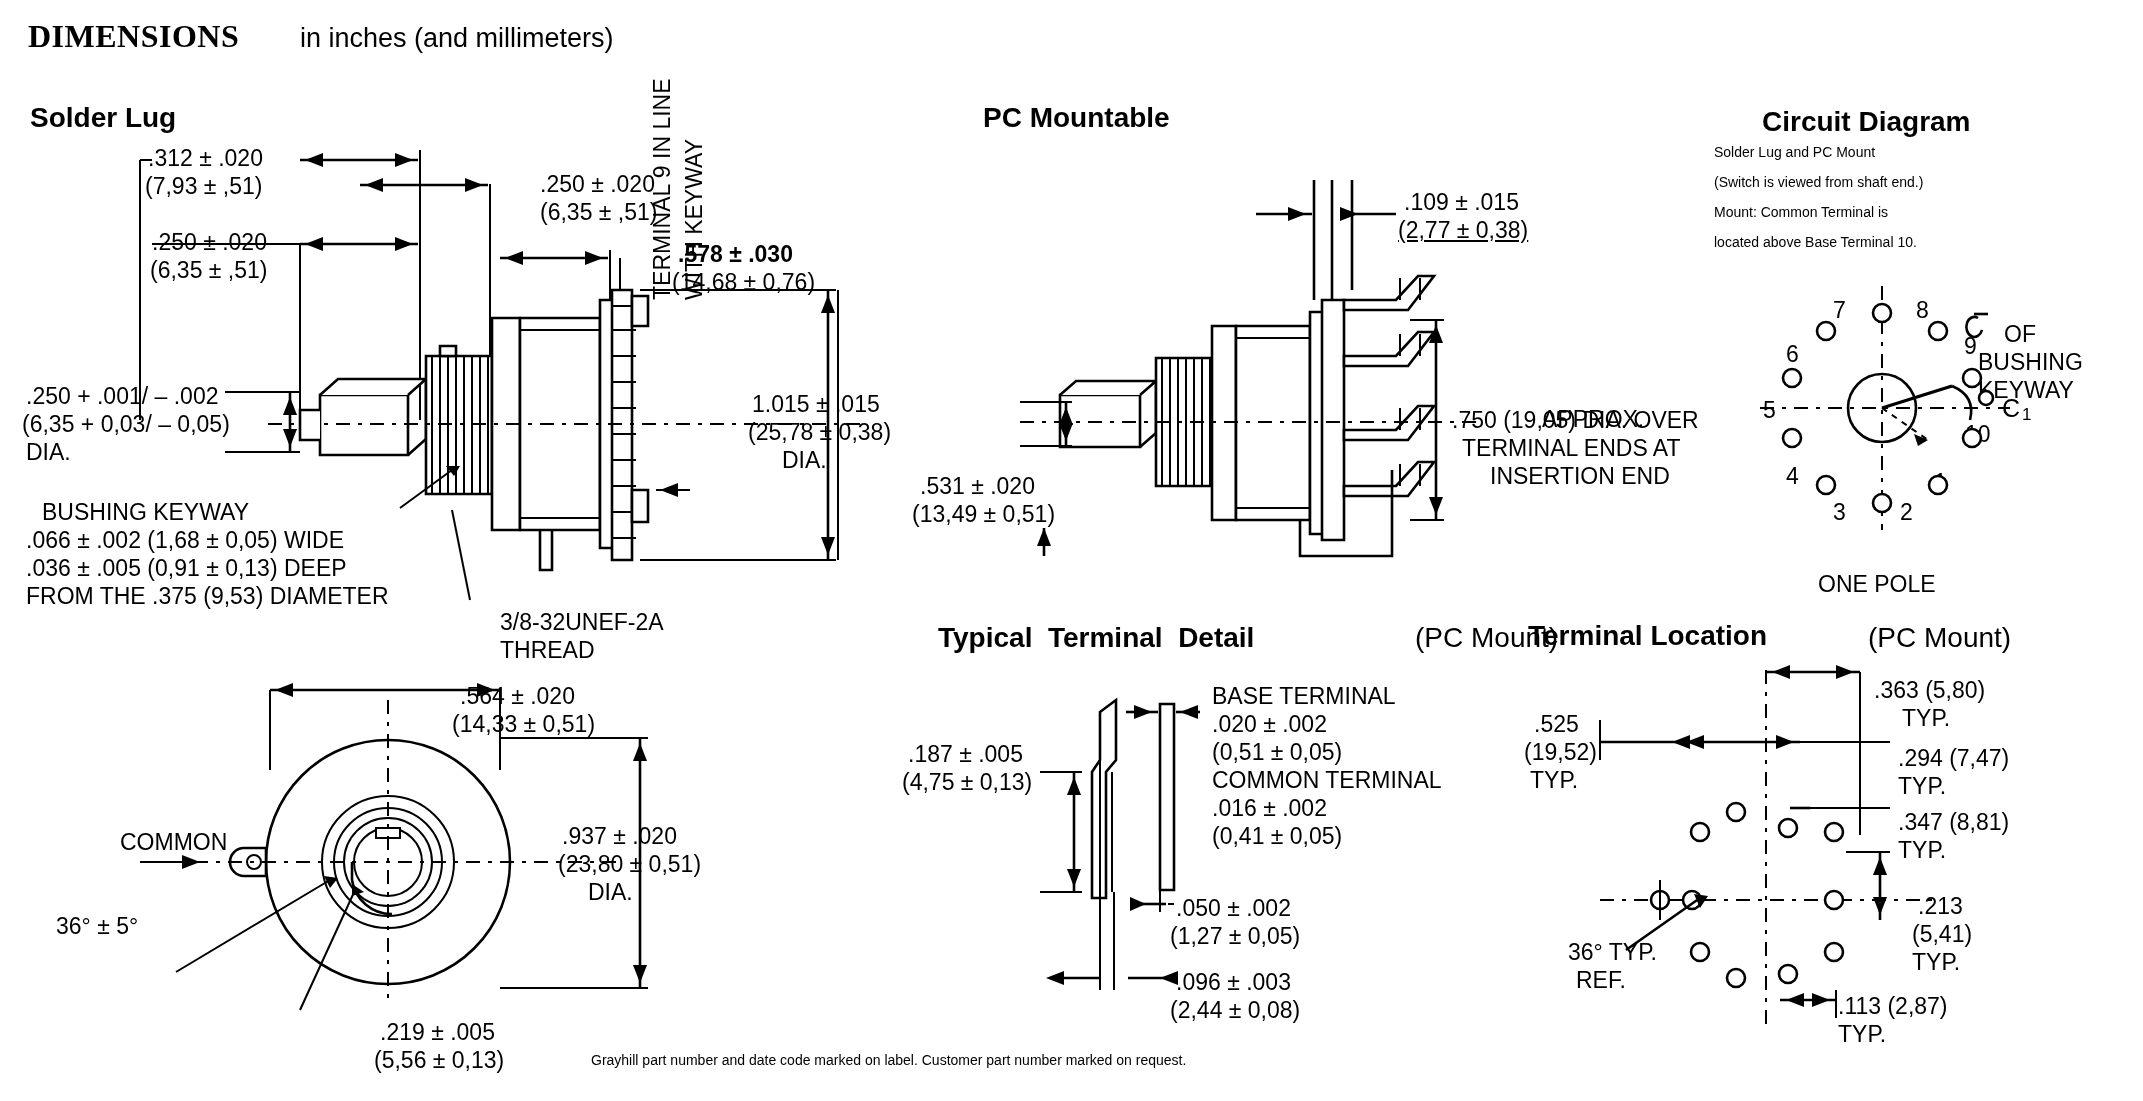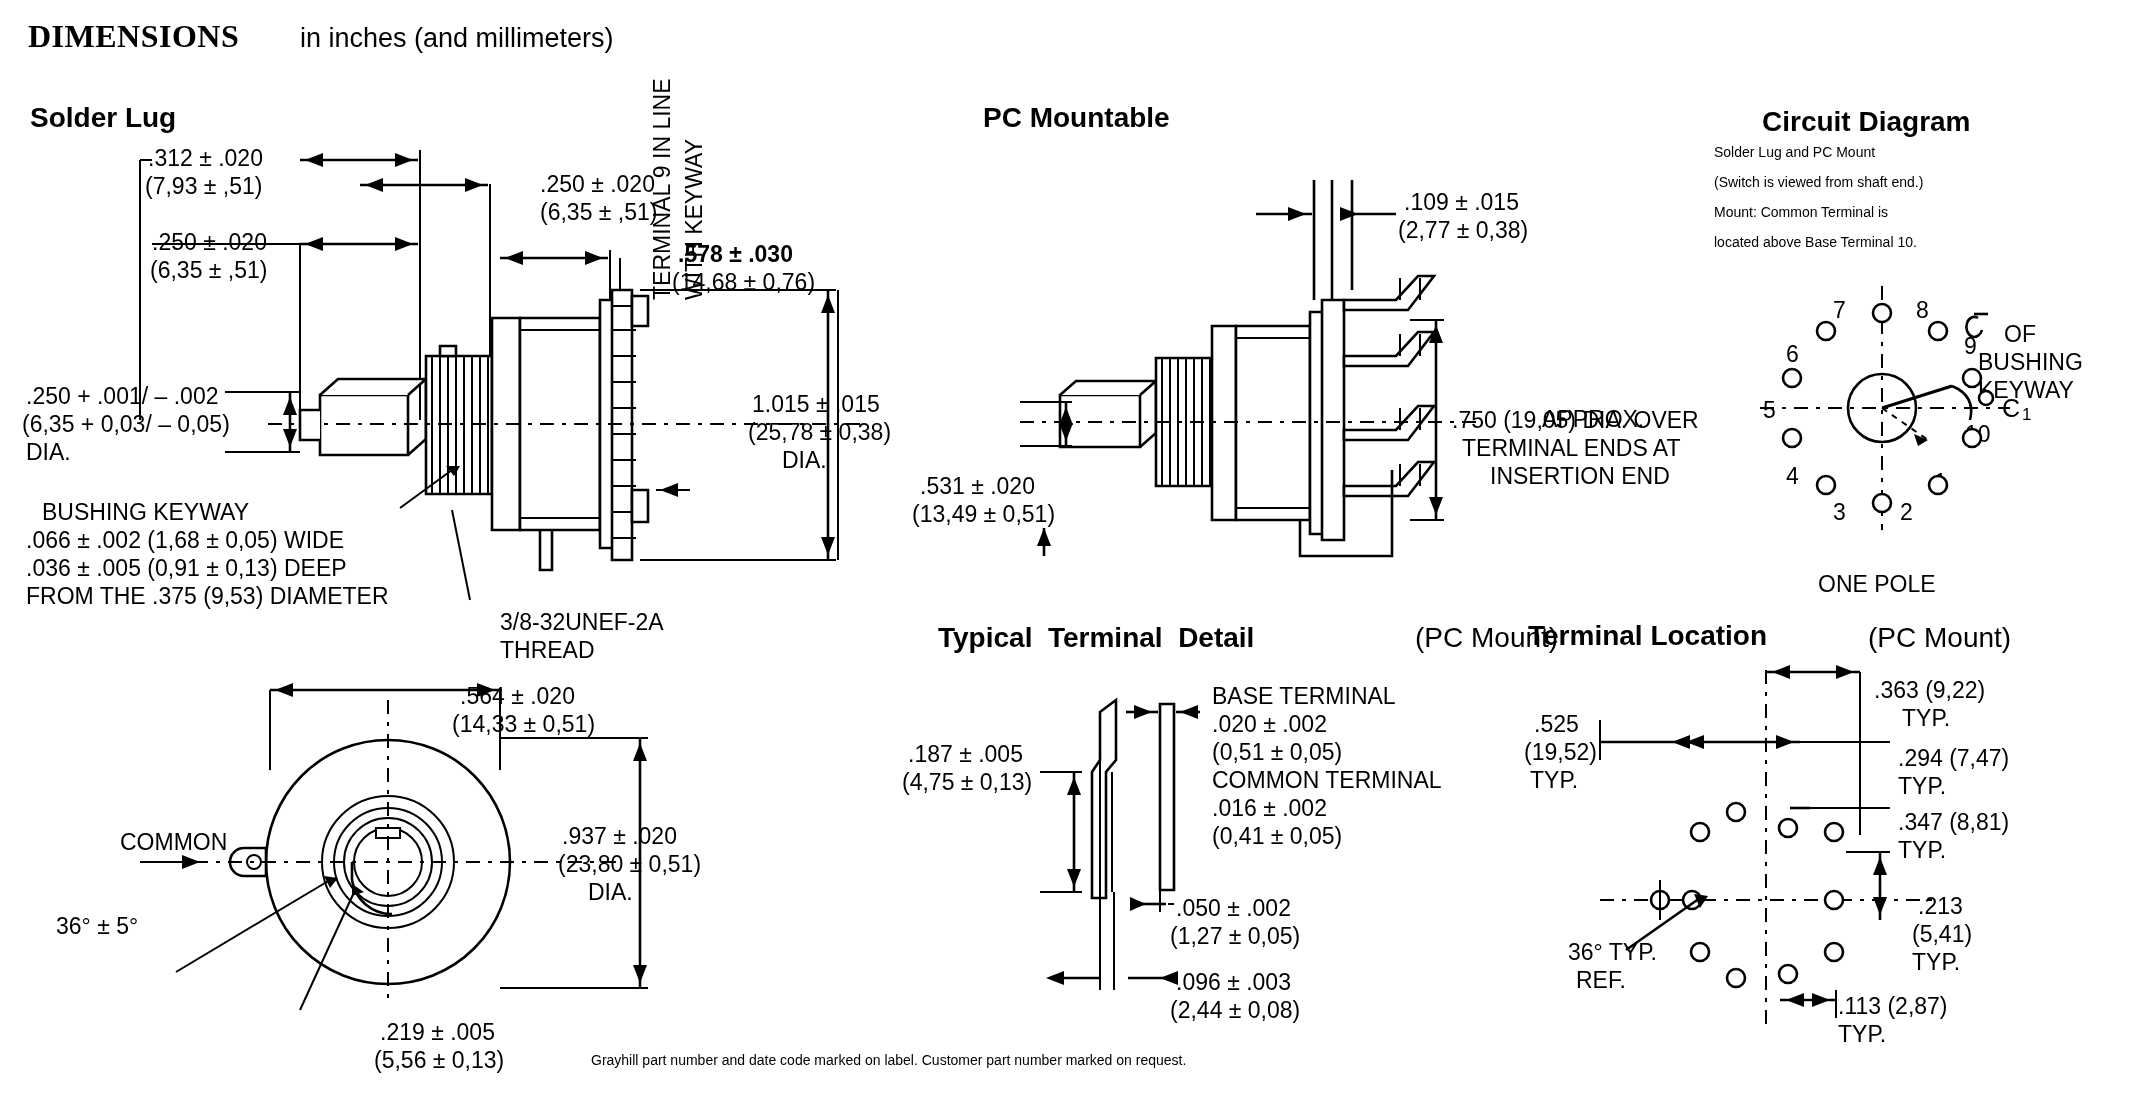--- a/index.html
+++ b/index.html
@@ -71,21 +71,21 @@
 <div class="abs t dim" style="left:452px;top:710px;">(14,33 ± 0,51)</div>
 <div class="abs t dim" style="left:562px;top:822px;">.937 ± .020</div>
 <div class="abs t dim" style="left:558px;top:850px;">(23,80 ± 0,51)</div>
 <div class="abs t dim" style="left:588px;top:878px;">DIA.</div>
 <div class="abs t dim" style="left:120px;top:828px;">COMMON</div>
 <div class="abs t dim" style="left:56px;top:912px;">36° ± 5°</div>
 <div class="abs t dim" style="left:380px;top:1018px;">.219 ± .005</div>
 <div class="abs t dim" style="left:374px;top:1046px;">(5,56 ± 0,13)</div>
 
 <div class="abs t dim" style="left:1404px;top:188px;">.109 ± .015</div>
-<div class="abs t dim" style="left:1398px;top:216px;">(2,77 ± 0,38)</div>
+<div class="abs t dim" style="left:1398px;top:216px;text-decoration:underline;">(2,77 ± 0,38)</div>
 <div class="abs t dim" style="left:920px;top:472px;">.531 ± .020</div>
 <div class="abs t dim" style="left:912px;top:500px;">(13,49 ± 0,51)</div>
 <div class="abs t dim" style="left:1542px;top:378px;margin-top:27px;">APPROX.</div>
 <div class="abs t dim" style="left:1452px;top:406px;">.750 (19,05) DIA. OVER</div>
 <div class="abs t dim" style="left:1462px;top:434px;">TERMINAL ENDS AT</div>
 <div class="abs t dim" style="left:1490px;top:462px;">INSERTION END</div>
 
 <div class="abs t note" style="left:1714px;top:144px;">Solder Lug and PC Mount</div>
 <div class="abs t note" style="left:1714px;top:174px;">(Switch is viewed from shaft end.)</div>
 <div class="abs t note" style="left:1714px;top:204px;">Mount: Common Terminal is</div>
@@ -115,21 +115,21 @@
 <div class="abs t dim" style="left:1212px;top:766px;">COMMON TERMINAL</div>
 <div class="abs t dim" style="left:1212px;top:794px;">.016 ± .002</div>
 <div class="abs t dim" style="left:1212px;top:822px;">(0,41 ± 0,05)</div>
 <div class="abs t dim" style="left:908px;top:740px;">.187 ± .005</div>
 <div class="abs t dim" style="left:902px;top:768px;">(4,75 ± 0,13)</div>
 <div class="abs t dim" style="left:1176px;top:894px;">.050 ± .002</div>
 <div class="abs t dim" style="left:1170px;top:922px;">(1,27 ± 0,05)</div>
 <div class="abs t dim" style="left:1176px;top:968px;">.096 ± .003</div>
 <div class="abs t dim" style="left:1170px;top:996px;">(2,44 ± 0,08)</div>
 
-<div class="abs t dim" style="left:1874px;top:676px;">.363 (9,22)</div>
+<div class="abs t dim" style="left:1874px;top:676px;">.363 (5,80)</div>
 <div class="abs t dim" style="left:1902px;top:704px;">TYP.</div>
 <div class="abs t dim" style="left:1898px;top:744px;">.294 (7,47)</div>
 <div class="abs t dim" style="left:1898px;top:772px;">TYP.</div>
 <div class="abs t dim" style="left:1898px;top:808px;">.347 (8,81)</div>
 <div class="abs t dim" style="left:1898px;top:836px;">TYP.</div>
 <div class="abs t dim" style="left:1918px;top:892px;">.213</div>
 <div class="abs t dim" style="left:1912px;top:920px;">(5,41)</div>
 <div class="abs t dim" style="left:1912px;top:948px;">TYP.</div>
 <div class="abs t dim" style="left:1838px;top:992px;">.113 (2,87)</div>
 <div class="abs t dim" style="left:1838px;top:1020px;">TYP.</div>

